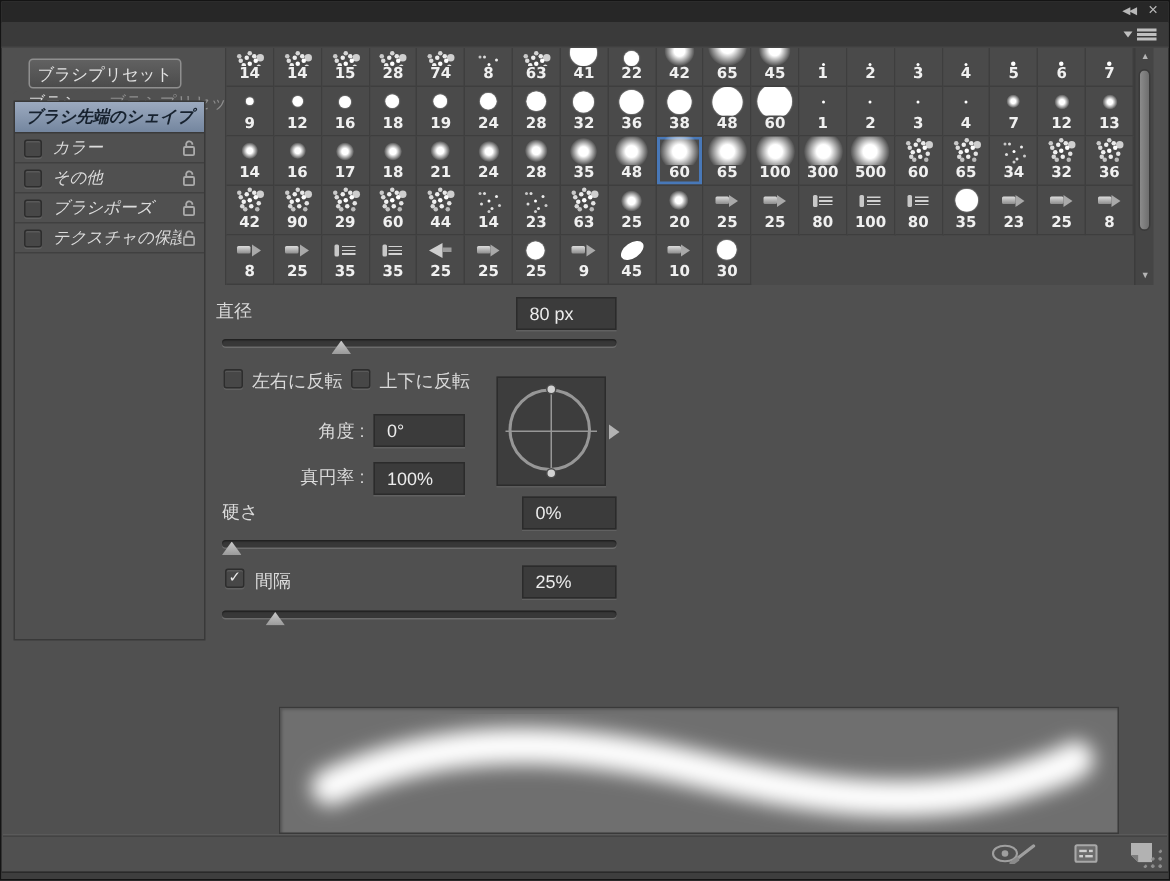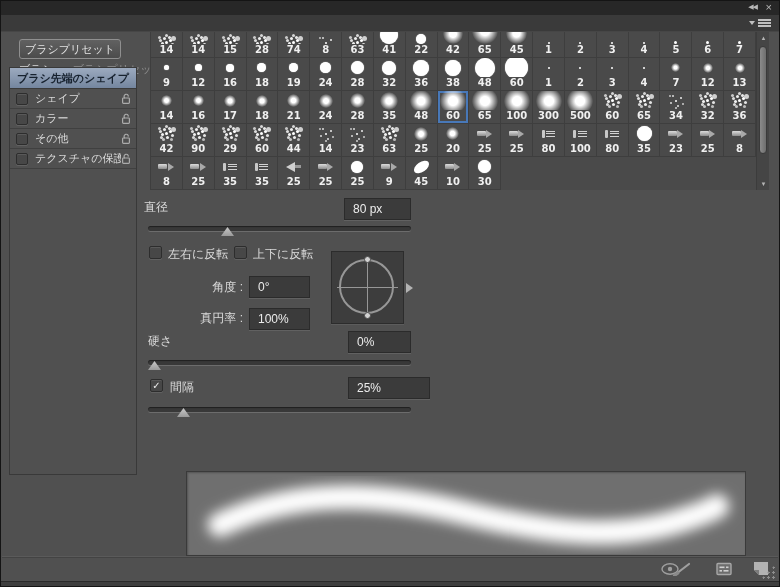--- a/index.html
+++ b/index.html
@@ -18,22 +18,22 @@
   .tab.active { background:#505050; color:#d9d9d9; border-radius:2px 2px 0 0; }
   .panel-menu { position:absolute; right:8px; top:3px; display:flex; align-items:center; gap:3px; }
   .pm-tri { width:0; height:0; border-top:4px solid #c0c0c0; border-left:3.5px solid transparent; border-right:3.5px solid transparent; }
   .pm-lines i { display:block; width:13px; height:2px; background:#c0c0c0; margin:1px 0; }
   
   .main { position:absolute; left:0; top:31px; right:0; bottom:29px; }
   .preset-btn { position:absolute; left:18px; top:7px; width:102px; height:20px;
     background:linear-gradient(#616161,#4c4c4c); border:1px solid #8f8f8f; border-radius:3px;
     color:#e3e3e3; font-size:11px; font-family:inherit; cursor:pointer; }
   
-  .sidebar { position:absolute; left:8px; top:35px; width:128px; height:408px;
-    border:1px solid #393939; background:#505050; }
+  .sidebar { position:absolute; left:8px; top:35px; width:128px; height:360px;
+    border:1px solid #393939; background:#505050;font-style:italic; }
   .side-header { height:21px; line-height:21px; text-align:center; font-size:11px; font-weight:bold;
     color:#17222f; background:linear-gradient(#9caabf,#74869f); border-bottom:1px solid #3a3a3a; cursor:pointer; }
   .side-row { display:flex; align-items:center; height:20px; border-bottom:1px solid #404040; cursor:pointer; }
   .side-row .cbx { margin-left:6px; }
   .cbx { display:inline-block; width:12px; height:12px; background:#474747; border:1px solid #2d2d2d; border-radius:2px;
     box-shadow:inset 0 1px 0 rgba(255,255,255,.10), 0 1px 0 rgba(255,255,255,.10);
     color:#ececec; font-size:10px; line-height:11px; text-align:center; }
   .side-label { flex:1; margin-left:7px; font-size:11px; color:#dcdcdc; white-space:nowrap; overflow:hidden; }
   .lock { margin-right:5px; display:flex; align-items:center; }
   
@@ -143,50 +143,50 @@
 
   <div class="main">
 
     <button class="preset-btn">ブラシプリセット</button>
 
     <div class="sidebar">
       <div class="side-header">ブラシ先端のシェイプ</div>
       <div class="side-list">
           <div class="side-row">
             <span class="cbx"></span>
-            <span class="side-label">シェイプ</span>
-            <span class="lock">
-              <svg width="10" height="12" viewBox="0 0 10 12">
-                <path d="M3 5 V3.4 a2.1 2.1 0 0 1 4.2 0 V4" fill="none" stroke="#ababab" stroke-width="1.2" transform="rotate(-12 5 3)"></path>
-                <rect x="1.6" y="5" width="6.8" height="5.4" rx="0.8" fill="none" stroke="#ababab" stroke-width="1.2"></rect>
-              </svg>
-            </span>
-          </div>
-          <div class="side-row">
-            <span class="cbx"></span>
             <span class="side-label">カラー</span>
             <span class="lock">
               <svg width="10" height="12" viewBox="0 0 10 12">
                 <path d="M3 5 V3.4 a2.1 2.1 0 0 1 4.2 0 V4" fill="none" stroke="#ababab" stroke-width="1.2" transform="rotate(-12 5 3)"></path>
                 <rect x="1.6" y="5" width="6.8" height="5.4" rx="0.8" fill="none" stroke="#ababab" stroke-width="1.2"></rect>
               </svg>
             </span>
           </div>
           <div class="side-row">
             <span class="cbx"></span>
             <span class="side-label">その他</span>
             <span class="lock">
               <svg width="10" height="12" viewBox="0 0 10 12">
                 <path d="M3 5 V3.4 a2.1 2.1 0 0 1 4.2 0 V4" fill="none" stroke="#ababab" stroke-width="1.2" transform="rotate(-12 5 3)"></path>
                 <rect x="1.6" y="5" width="6.8" height="5.4" rx="0.8" fill="none" stroke="#ababab" stroke-width="1.2"></rect>
               </svg>
             </span>
           </div>
           <div class="side-row">
             <span class="cbx"></span>
+            <span class="side-label">ブラシポーズ</span>
+            <span class="lock">
+              <svg width="10" height="12" viewBox="0 0 10 12">
+                <path d="M3 5 V3.4 a2.1 2.1 0 0 1 4.2 0 V4" fill="none" stroke="#ababab" stroke-width="1.2" transform="rotate(-12 5 3)"></path>
+                <rect x="1.6" y="5" width="6.8" height="5.4" rx="0.8" fill="none" stroke="#ababab" stroke-width="1.2"></rect>
+              </svg>
+            </span>
+          </div>
+          <div class="side-row">
+            <span class="cbx"></span>
             <span class="side-label">テクスチャの保護</span>
             <span class="lock">
               <svg width="10" height="12" viewBox="0 0 10 12">
                 <path d="M3 5 V3.4 a2.1 2.1 0 0 1 4.2 0 V4" fill="none" stroke="#ababab" stroke-width="1.2" transform="rotate(-12 5 3)"></path>
                 <rect x="1.6" y="5" width="6.8" height="5.4" rx="0.8" fill="none" stroke="#ababab" stroke-width="1.2"></rect>
               </svg>
             </span>
           </div>
         </div>
     </div>
@@ -758,21 +758,21 @@
 
     <div class="lbl" style="left:147px; top:301px;">硬さ</div>
     <div class="ipt" style="left:347px; top:299px; width:63px;">0%</div>
     <div class="slider" style="left:147px; top:324px;">
       <span class="sl-track"></span>
       <span class="sl-thumb" style="left: 0px;"></span>
     </div>
 
     <span class="cbx ctl-cbx" style="left:149px; top:347px;">✓</span>
     <div class="lbl" style="left:169px; top:347px;">間隔</div>
-    <div class="ipt" style="left:347px; top:345px; width:82px;">25%</div>
+    <div class="ipt" style="left:347px; top:345px; width:63px;">25%</div>
     <div class="slider" style="left:147px; top:371px;">
       <span class="sl-track"></span>
       <span class="sl-thumb" style="left: 29px;"></span>
     </div>
 
     <div class="preview">
       <svg viewBox="0 0 560 85">
         <defs>
             <filter id="soft" x="-20%" y="-60%" width="140%" height="220%">
           <feGaussianBlur stdDeviation="6.5"></feGaussianBlur>

